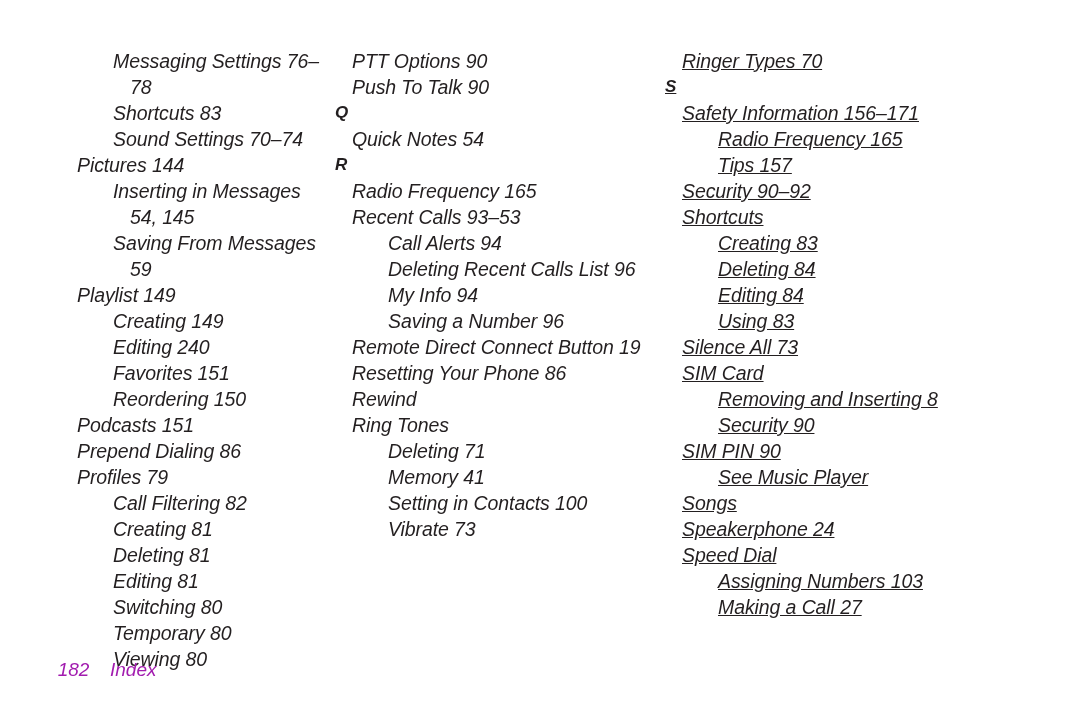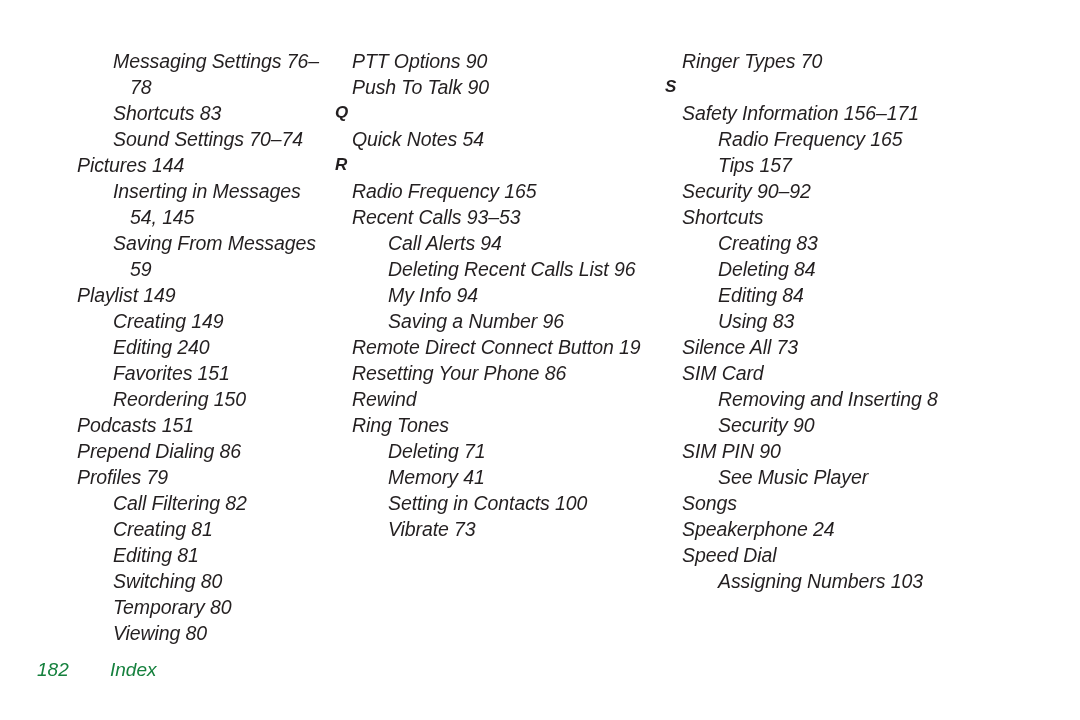--- a/index.html
+++ b/index.html
@@ -34,21 +34,21 @@
     flex-direction: row;
     align-items: flex-start;
   }
 
   .column {
     position: relative;
     box-sizing: border-box;
   }
   .col-1 { width: 325px; padding-left: 77px; }
   .col-2 { width: 330px; padding-left: 27px; }
-  .col-3 { width: 425px; padding-left: 27px; }
+  .col-3 { width: 425px; padding-left: 27px; text-decoration: underline; }
 
   
   .col-inner {
     position: relative;
   }
 
   
   .entry {
     font-style: italic;
     font-size: 19.5px;
@@ -83,21 +83,22 @@
   .footer {
     position: absolute;
     left: 37px;
     top: 657px;
     display: flex;
     flex-direction: row;
     align-items: baseline;
     font-style: italic;
     font-size: 19px;
     line-height: 26px;
-    color: #15803d;
+    color: #a21caf;
+    text-align: center;
   }
   .footer-page {
     width: 73px;
     display: block;
   }
   .footer-label {
     display: block;
   }
 </style>
 </head>
@@ -118,20 +119,21 @@
           <div class="entry lvl-1">Playlist 149</div>
           <div class="entry lvl-2">Creating 149</div>
           <div class="entry lvl-2">Editing 240</div>
           <div class="entry lvl-2">Favorites 151</div>
           <div class="entry lvl-2">Reordering 150</div>
           <div class="entry lvl-1">Podcasts 151</div>
           <div class="entry lvl-1">Prepend Dialing 86</div>
           <div class="entry lvl-1">Profiles 79</div>
           <div class="entry lvl-2">Call Filtering 82</div>
           <div class="entry lvl-2">Creating 81</div>
+          <div class="entry lvl-2">Deleting 81</div>
           <div class="entry lvl-2">Editing 81</div>
           <div class="entry lvl-2">Switching 80</div>
           <div class="entry lvl-2">Temporary 80</div>
           <div class="entry lvl-2">Viewing 80</div>
         </div>
     </div>
 
     <div class="column col-2">
       <div class="col-inner">
           <div class="entry lvl-1">PTT Options 90</div>
@@ -172,20 +174,21 @@
           <div class="entry lvl-1">Silence All 73</div>
           <div class="entry lvl-1">SIM Card</div>
           <div class="entry lvl-2">Removing and Inserting 8</div>
           <div class="entry lvl-2">Security 90</div>
           <div class="entry lvl-1">SIM PIN 90</div>
           <div class="entry lvl-2">See Music Player</div>
           <div class="entry lvl-1">Songs</div>
           <div class="entry lvl-1">Speakerphone 24</div>
           <div class="entry lvl-1">Speed Dial</div>
           <div class="entry lvl-2">Assigning Numbers 103</div>
+          <div class="entry lvl-2">Making a Call 27</div>
         </div>
     </div>
 
   </div>
 
   <div class="footer">
     <span class="footer-page">182</span>
     <span class="footer-label">Index</span>
   </div>
 

